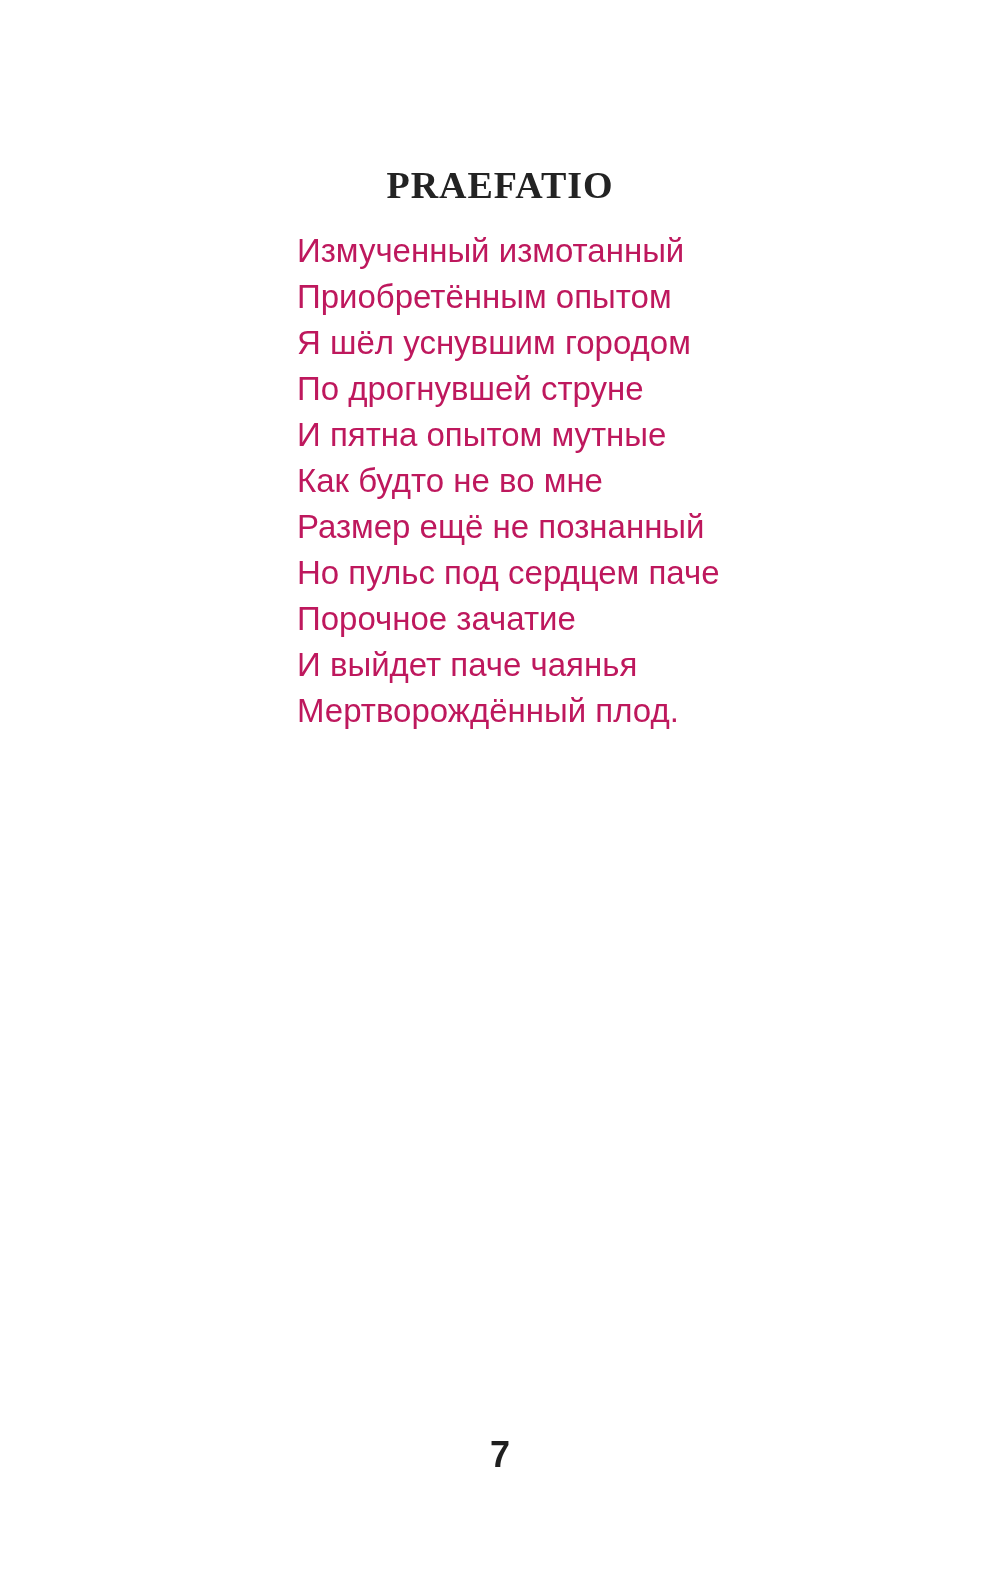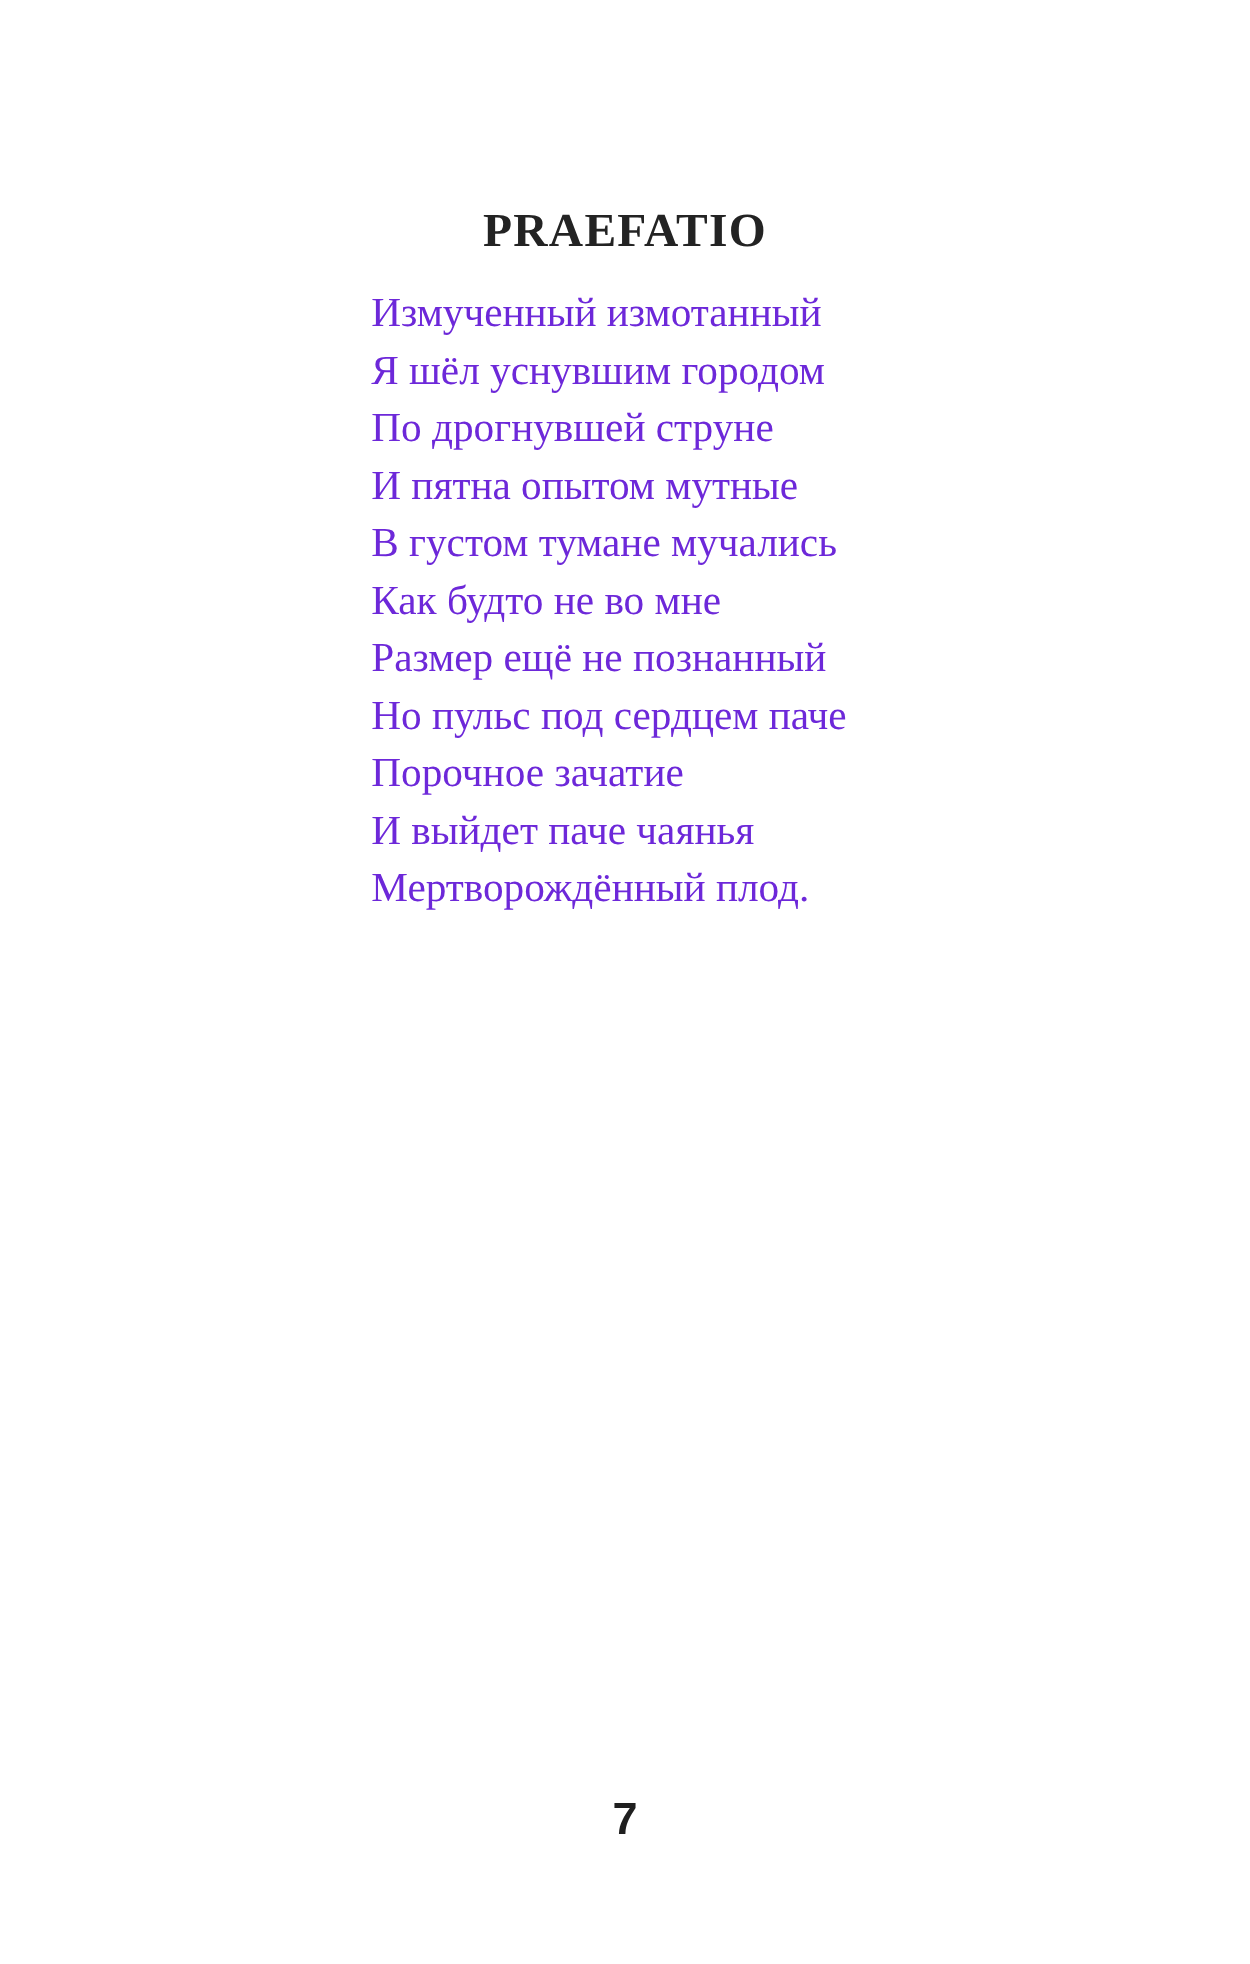--- a/index.html
+++ b/index.html
@@ -35,25 +35,25 @@
     line-height: 44px;
     color: #232323;
   }
   .poem {
     position: absolute;
     top: 196px;
     left: 297px;
     width: 640px;
   }
   .poem-line {
-    font-family: Liberation Serif, serif;
+    font-family: Liberation Sans, sans-serif;
     font-size: 33px;
     line-height: 46px;
     white-space: nowrap;
-    color: #6d28d9;
+    color: #be185d;
   }
   .page-number {
     position: absolute;
     top: 1403px;
     left: 0;
     width: 100%;
     text-align: center;
     font-family: "Liberation Sans", sans-serif;
     font-size: 36px;
     font-weight: bold;
@@ -62,24 +62,24 @@
   }
 </style>
 </head>
 <body>
 
 <div class="page" style="background: rgb(255, 255, 255); color: rgb(42, 42, 42);">
   <h1 class="poem-title">PRAEFATIO</h1>
 
   <div class="poem">
       <div class="poem-line">Измученный измотанный</div>
+      <div class="poem-line">Приобретённым опытом</div>
       <div class="poem-line">Я шёл уснувшим городом</div>
       <div class="poem-line">По дрогнувшей струне</div>
       <div class="poem-line">И пятна опытом мутные</div>
-      <div class="poem-line">В густом тумане мучались</div>
       <div class="poem-line">Как будто не во мне</div>
       <div class="poem-line">Размер ещё не познанный</div>
       <div class="poem-line">Но пульс под сердцем паче</div>
       <div class="poem-line">Порочное зачатие</div>
       <div class="poem-line">И выйдет паче чаянья</div>
       <div class="poem-line">Мертворождённый плод.</div>
     </div>
 
   <div class="page-number">7</div>
 </div>

